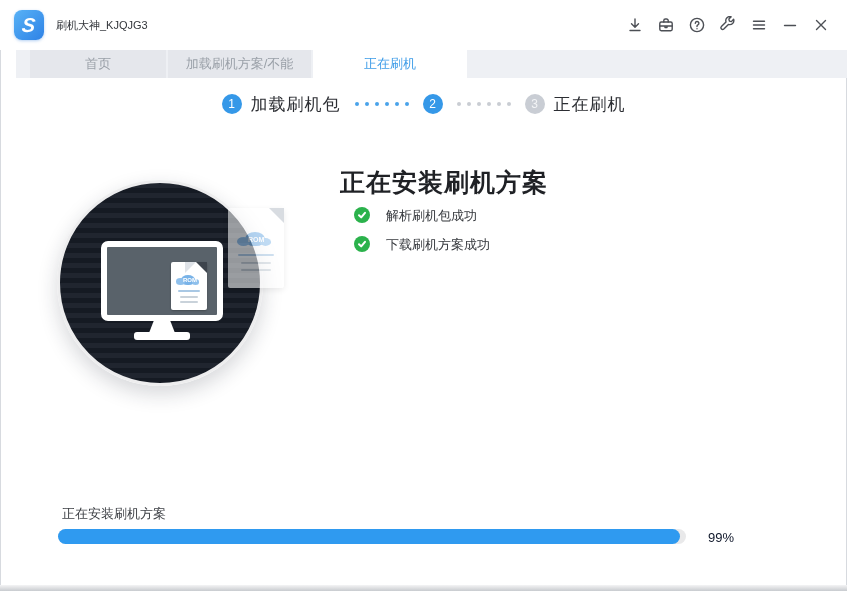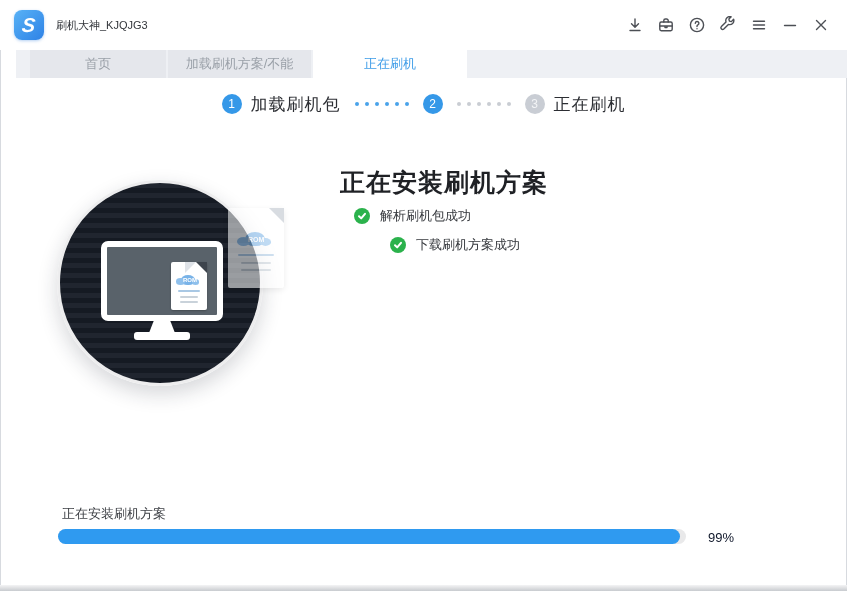--- a/index.html
+++ b/index.html
@@ -55,23 +55,23 @@
   .doc .ln{position:absolute;height:2px;background:#c9d2da;border-radius:1px;}
   .doc .ln.blue{background:#a9c8e4;}
   .doc-screen{left:64px;top:15px;width:36px;height:48px;box-shadow:0 1px 2px rgba(0,0,0,.25);}
   .doc-screen .fold{border-width:0 11px 11px 0;border-color:transparent #3d444d transparent transparent;}
   .doc-screen .fold::after{content:"";position:absolute;left:-11px;top:0;width:0;height:0;border-style:solid;border-width:11px 11px 0 0;border-color:#dfe3e8 transparent transparent transparent;}
   .doc-fly{left:228px;top:208px;width:56px;height:80px;opacity:.55;box-shadow:0 2px 6px rgba(0,0,0,.15);z-index:3;}
   .doc-fly .fold{border-width:0 15px 15px 0;border-color:transparent #b9c0c9 transparent transparent;}
   .rom-txt{position:absolute;font-size:6px;color:#fff;font-weight:bold;z-index:2;}
   
   .main-title{position:absolute;left:340px;top:166px;font-size:25px;font-weight:bold;color:#1f2125;letter-spacing:1px;}
-  .check-row{position:absolute;left:354px;display:flex;align-items:center;gap:10px;}
+  .check-row{position:absolute;left:354px;display:flex;gap:16px;}
   .check-row.r1{top:207px;}
-  .check-row.r2{top:236px;margin-left:36px;}
+  .check-row.r2{top:236px;}
   .check-ic{width:16px;height:16px;border-radius:50%;background:#2bb24c;display:flex;align-items:center;justify-content:center;flex:0 0 auto;}
   .check-ic svg{stroke:#fff;fill:none;stroke-width:2;stroke-linecap:round;stroke-linejoin:round;}
   .check-label{font-size:13px;color:#33363b;}
   
   .prog-label{position:absolute;left:62px;top:505px;font-size:13px;color:#3c3f44;}
   .prog-track{position:absolute;left:58px;top:529px;width:628px;height:15px;border-radius:8px;background:#e9e9ea;}
   .prog-fill{height:100%;border-radius:8px;background:#2f9af0;}
   .prog-pct{position:absolute;left:708px;top:530px;font-size:13px;color:#0f172a;}
   .bottom-strip{position:absolute;left:0;right:0;bottom:0;height:6px;background:linear-gradient(#f4f4f5,#c8cbcf);}
 </style>

